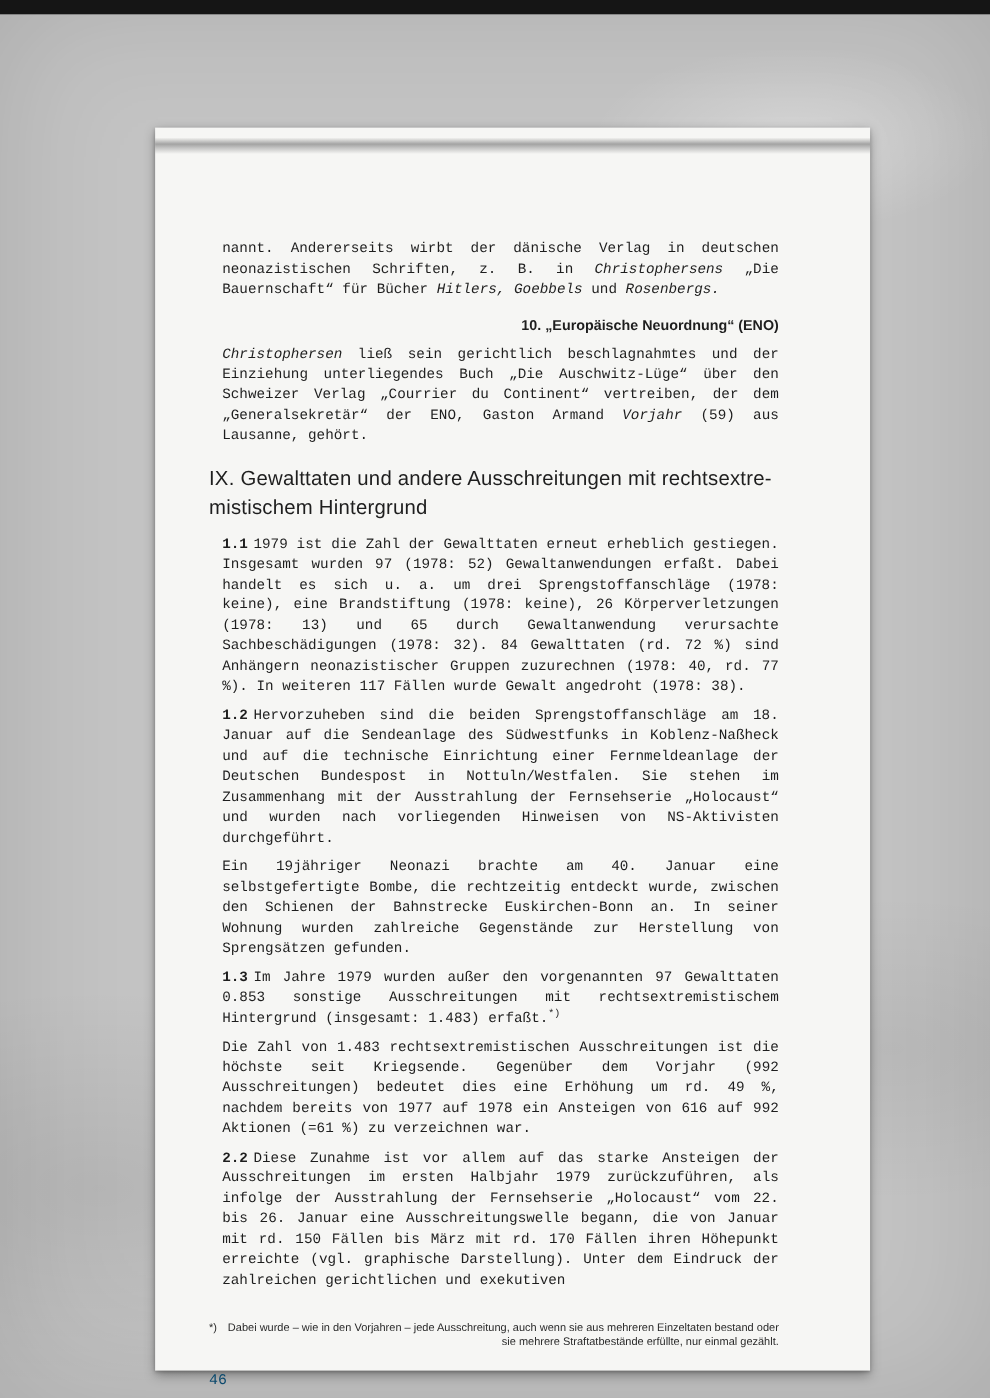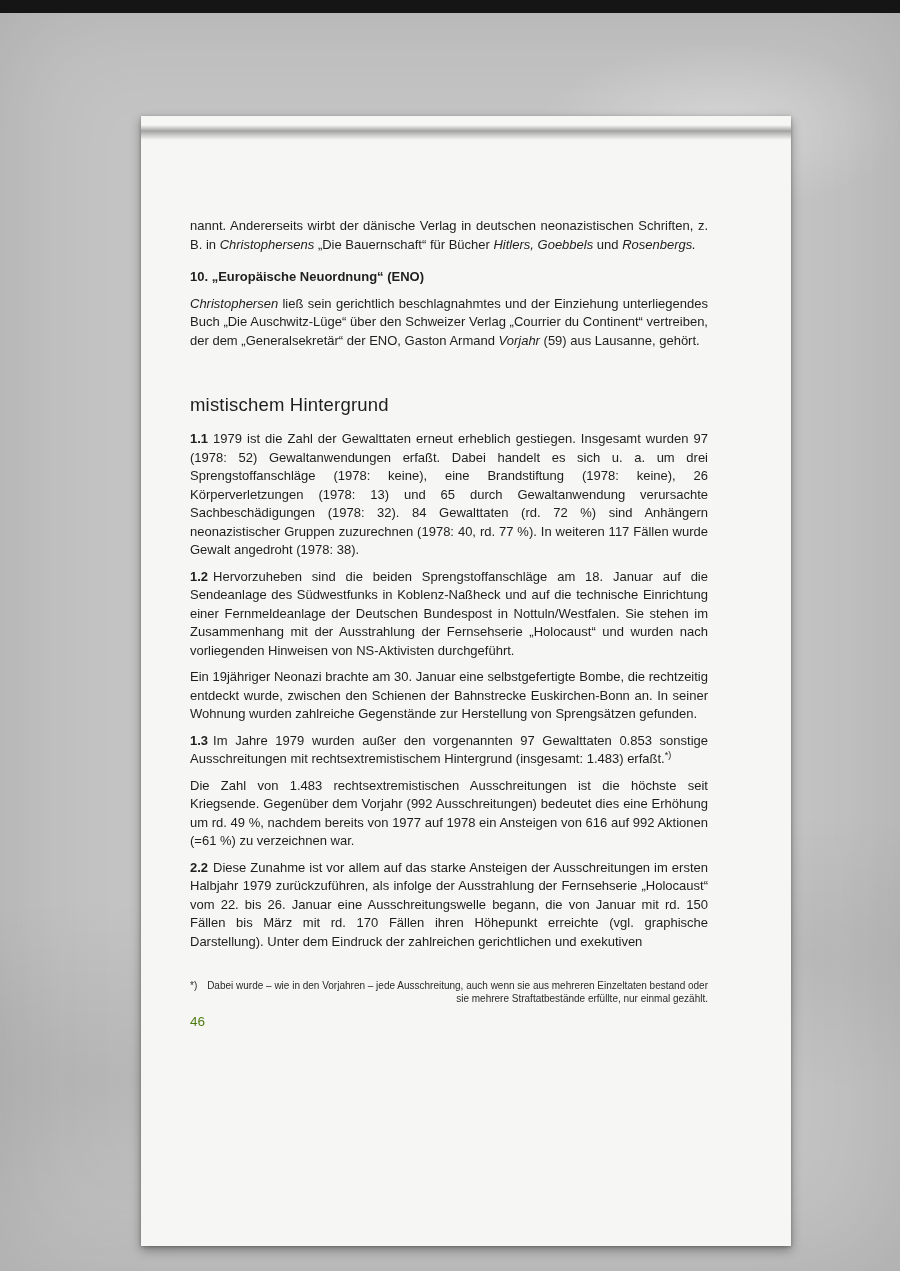--- a/index.html
+++ b/index.html
@@ -41,26 +41,26 @@
       rgba(190,190,190,0));
   }
   .content {
     position: absolute; left: 49px; top: 101px;
     width: 518px;
     font-size: 13px;
     line-height: 18.5px;
     color: #1e1e1e;
     text-align: justify;
   }
-  .para { margin: 0 0 8px 0; }
+  .para { margin: 0 0 8px 12px; font-family: Liberation Mono, monospace; }
   .sec-head {
     font-size: 13px;
     font-weight: bold;
     margin: 14px 0 8px 0;
-    text-align: left;
+    text-align: right;
   }
   .chapter {
     font-size: 18.5px;
     line-height: 26px;
     font-weight: normal;
     letter-spacing: .2px;
     margin: 16px 0 12px 0;
     text-align: left;
   }
   .pnum { margin-right: 5px; }
@@ -68,48 +68,48 @@
   .footnote {
     display: flex;
     margin-top: 28px;
     font-size: 10px;
     line-height: 13px;
     color: #2a2a2a;
     text-align: left;
   }
   .fn-marker { flex: 0 0 16px; }
   .fn-text { flex: 1; text-align: right; }
-  .pagenum { margin-top: 8px; font-size: 13.5px; color: #4d7c0f; text-align: left; }
+  .pagenum { margin-top: 20px; font-size: 13.5px; color: #0c4a6e; text-align: left; font-family: Liberation Mono, monospace; }
   i { font-style: italic; }
 </style>
 </head>
 <body>
 
 <div class="backdrop">
   <div class="top-edge"></div>
 
   <div class="page">
     <div class="scan-band"></div>
 
     <div class="content">
 
       <p class="para"><span>nannt. Andererseits wirbt der dänische Verlag in deutschen neonazistischen Schriften, z. B. in </span><i>Christophersens</i><span> „Die Bauernschaft“ für Bücher </span><i>Hitlers, Goebbels</i><span> und </span><i>Rosenbergs.</i></p>
 
       <h3 class="sec-head">10. „Europäische Neuordnung“ (ENO)</h3>
 
       <p class="para"><i>Christophersen</i><span> ließ sein gerichtlich beschlagnahmtes und der Einziehung unterliegendes Buch „Die Auschwitz-Lüge“ über den Schweizer Verlag „Courrier du Continent“ vertreiben, der dem „Generalsekretär“ der ENO, Gaston Armand </span><i>Vorjahr</i><span> (59) aus Lausanne, gehört.</span></p>
 
-      <h2 class="chapter"><br><span>mistischem Hintergrund</span></h2>
+      <h2 class="chapter"><span>IX. Gewalttaten und andere Ausschreitungen mit rechtsextre-</span><br><span>mistischem Hintergrund</span></h2>
 
 
       <p class="para"><b class="pnum">1.1</b><span>1979 ist die Zahl der Gewalttaten erneut erheblich gestiegen. Insgesamt wurden 97 (1978: 52) Gewaltanwendungen erfaßt. Dabei handelt es sich u. a. um drei Sprengstoffanschläge (1978: keine), eine Brandstiftung (1978: keine), 26 Körperverletzungen (1978: 13) und 65 durch Gewaltanwendung verursachte Sachbeschädigungen (1978: 32). 84 Gewalttaten (rd. 72 %) sind Anhängern neonazistischer Gruppen zuzurechnen (1978: 40, rd. 77 %). In weiteren 117 Fällen wurde Gewalt angedroht (1978: 38).</span></p>
 
       <p class="para"><b class="pnum">1.2</b><span>Hervorzuheben sind die beiden Sprengstoffanschläge am 18. Januar auf die Sendeanlage des Südwestfunks in Koblenz-Naßheck und auf die technische Einrichtung einer Fernmeldeanlage der Deutschen Bundespost in Nottuln/Westfalen. Sie stehen im Zusammenhang mit der Ausstrahlung der Fernsehserie „Holocaust“ und wurden nach vorliegenden Hinweisen von NS-Aktivisten durchgeführt.</span></p>
 
-      <p class="para">Ein 19jähriger Neonazi brachte am 30. Januar eine selbstgefertigte Bombe, die rechtzeitig entdeckt wurde, zwischen den Schienen der Bahnstrecke Euskirchen-Bonn an. In seiner Wohnung wurden zahlreiche Gegenstände zur Herstellung von Sprengsätzen gefunden.</p>
+      <p class="para">Ein 19jähriger Neonazi brachte am 40. Januar eine selbstgefertigte Bombe, die rechtzeitig entdeckt wurde, zwischen den Schienen der Bahnstrecke Euskirchen-Bonn an. In seiner Wohnung wurden zahlreiche Gegenstände zur Herstellung von Sprengsätzen gefunden.</p>
 
 
       <p class="para"><b class="pnum">1.3</b><span>Im Jahre 1979 wurden außer den vorgenannten 97 Gewalttaten 0.853 sonstige Ausschreitungen mit rechtsextremistischem Hintergrund (insgesamt: 1.483) erfaßt.</span><sup class="fnref">*)</sup></p>
 
       <p class="para">Die Zahl von 1.483 rechtsextremistischen Ausschreitungen ist die höchste seit Kriegsende. Gegenüber dem Vorjahr (992 Ausschreitungen) bedeutet dies eine Erhöhung um rd. 49 %, nachdem bereits von 1977 auf 1978 ein Ansteigen von 616 auf 992 Aktionen (=61 %) zu verzeichnen war.</p>
 
       <p class="para"><b class="pnum">2.2</b><span>Diese Zunahme ist vor allem auf das starke Ansteigen der Ausschreitungen im ersten Halbjahr 1979 zurückzuführen, als infolge der Ausstrahlung der Fernsehserie „Holocaust“ vom 22. bis 26. Januar eine Ausschreitungswelle begann, die von Januar mit rd. 150 Fällen bis März mit rd. 170 Fällen ihren Höhepunkt erreichte (vgl. graphische Darstellung). Unter dem Eindruck der zahlreichen gerichtlichen und exekutiven</span></p>
 
       <div class="footnote">
         <span class="fn-marker">*)</span>

